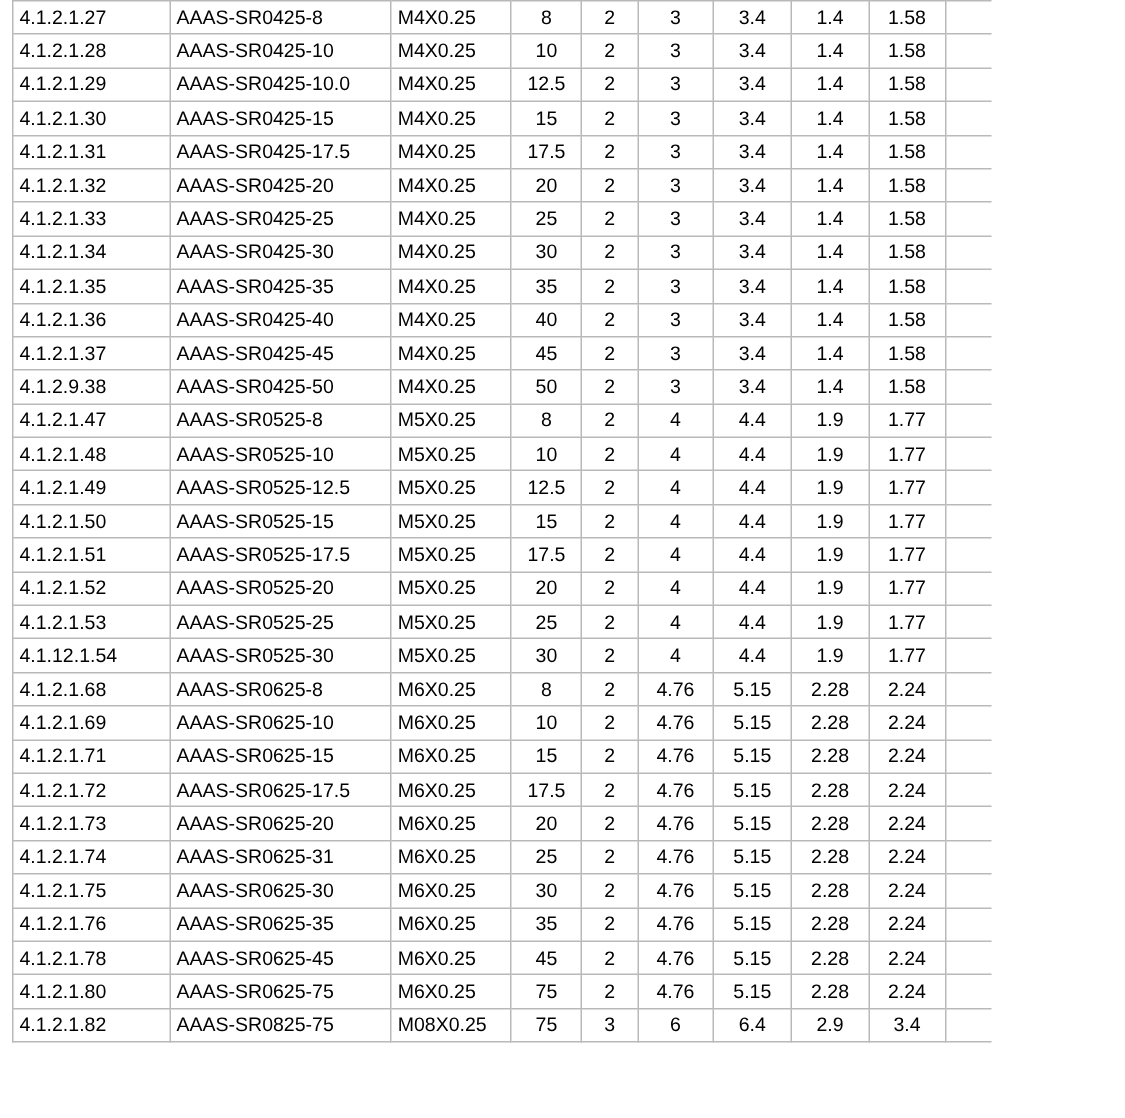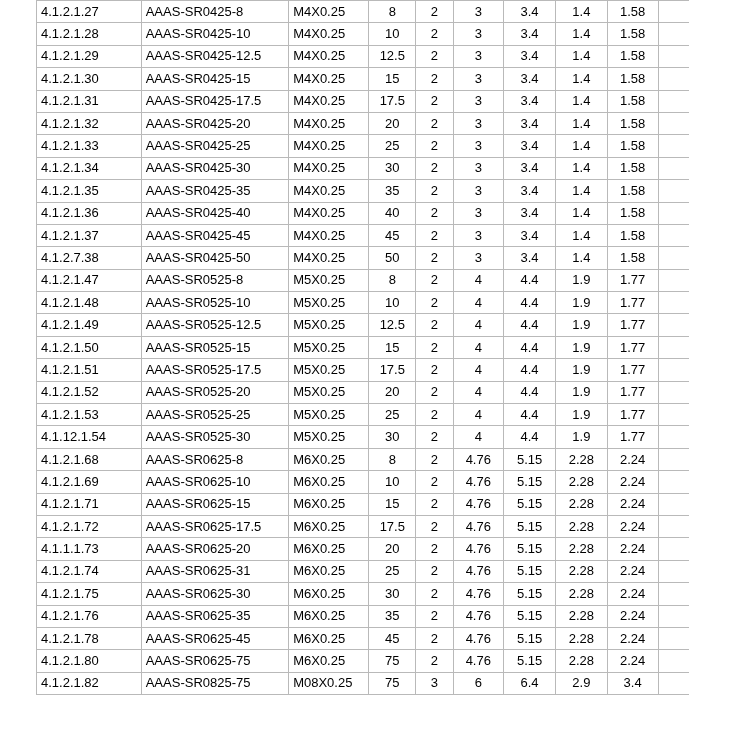--- a/index.html
+++ b/index.html
@@ -11,21 +11,20 @@
     width: 750px;
     height: 745px;
     font-family: "Liberation Sans", sans-serif;
     color: #000000;
   }
   #sheet {
     width: 661px;
     height: 745px;
     position: relative;
     overflow: hidden;
-    margin-left: 28px;
   }
   table.parts {
     border-collapse: collapse;
     table-layout: fixed;
     width: 734px;
     margin-left: 8px;
     margin-top: 0px;
   }
   table.parts col.c0 { width: 98px; }
   table.parts col.c1 { width: 138px; }
@@ -91,21 +90,21 @@
           <td class="center">10</td>
           <td class="center">2</td>
           <td class="center">3</td>
           <td class="center">3.4</td>
           <td class="center">1.4</td>
           <td class="center">1.58</td>
           <td class="center empty"></td>
         </tr>
         <tr>
           <td class="left">4.1.2.1.29</td>
-          <td class="left">AAAS-SR0425-12.5</td>
+          <td class="left">AAAS-SR0425-10.0</td>
           <td class="left">M4X0.25</td>
           <td class="center">12.5</td>
           <td class="center">2</td>
           <td class="center">3</td>
           <td class="center">3.4</td>
           <td class="center">1.4</td>
           <td class="center">1.58</td>
           <td class="center empty"></td>
         </tr>
         <tr>
@@ -198,21 +197,21 @@
           <td class="left">M4X0.25</td>
           <td class="center">45</td>
           <td class="center">2</td>
           <td class="center">3</td>
           <td class="center">3.4</td>
           <td class="center">1.4</td>
           <td class="center">1.58</td>
           <td class="center empty"></td>
         </tr>
         <tr>
-          <td class="left">4.1.2.7.38</td>
+          <td class="left">4.1.2.9.38</td>
           <td class="left">AAAS-SR0425-50</td>
           <td class="left">M4X0.25</td>
           <td class="center">50</td>
           <td class="center">2</td>
           <td class="center">3</td>
           <td class="center">3.4</td>
           <td class="center">1.4</td>
           <td class="center">1.58</td>
           <td class="center empty"></td>
         </tr>
@@ -354,21 +353,21 @@
           <td class="left">M6X0.25</td>
           <td class="center">17.5</td>
           <td class="center">2</td>
           <td class="center">4.76</td>
           <td class="center">5.15</td>
           <td class="center">2.28</td>
           <td class="center">2.24</td>
           <td class="center empty"></td>
         </tr>
         <tr>
-          <td class="left">4.1.1.1.73</td>
+          <td class="left">4.1.2.1.73</td>
           <td class="left">AAAS-SR0625-20</td>
           <td class="left">M6X0.25</td>
           <td class="center">20</td>
           <td class="center">2</td>
           <td class="center">4.76</td>
           <td class="center">5.15</td>
           <td class="center">2.28</td>
           <td class="center">2.24</td>
           <td class="center empty"></td>
         </tr>

